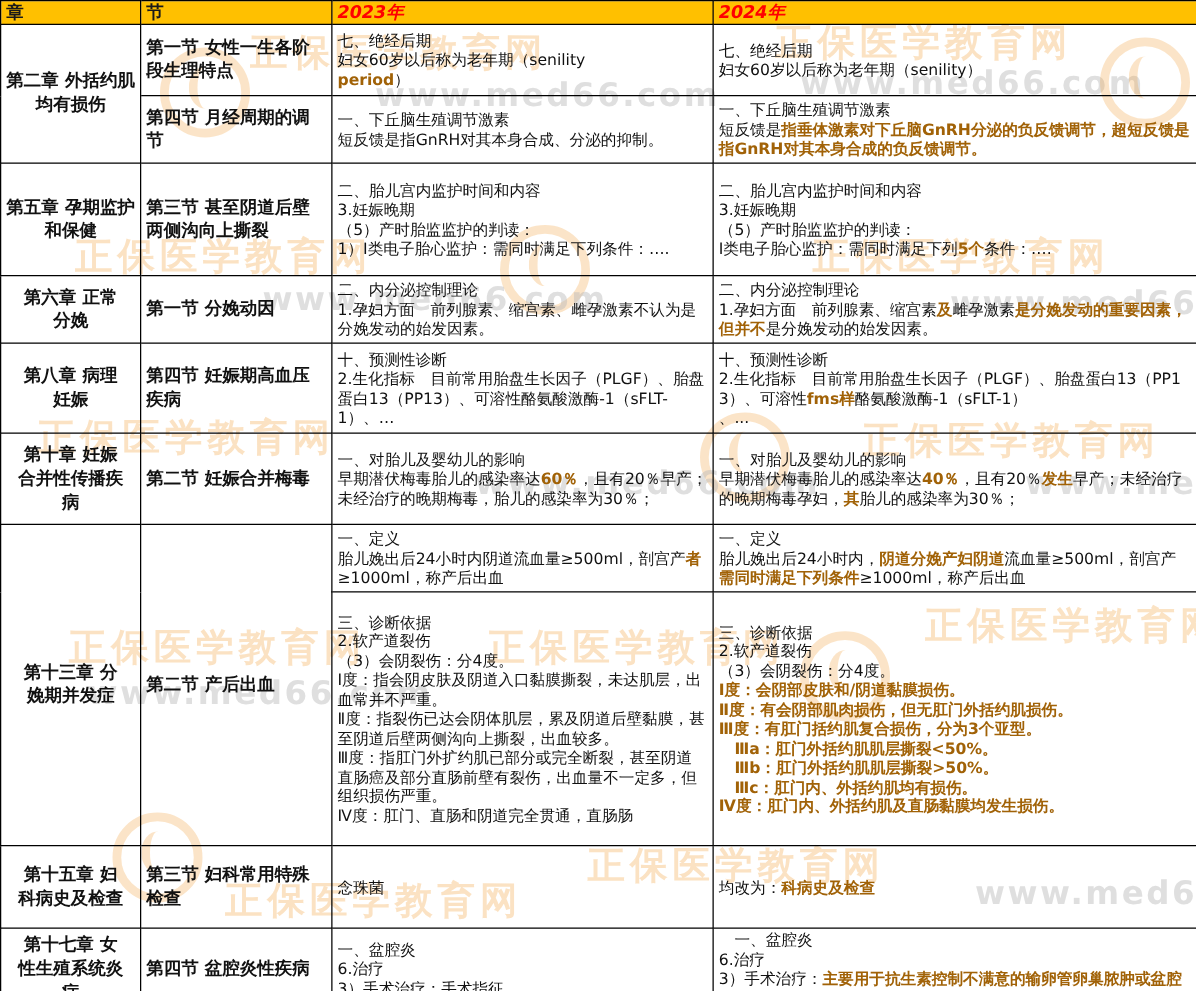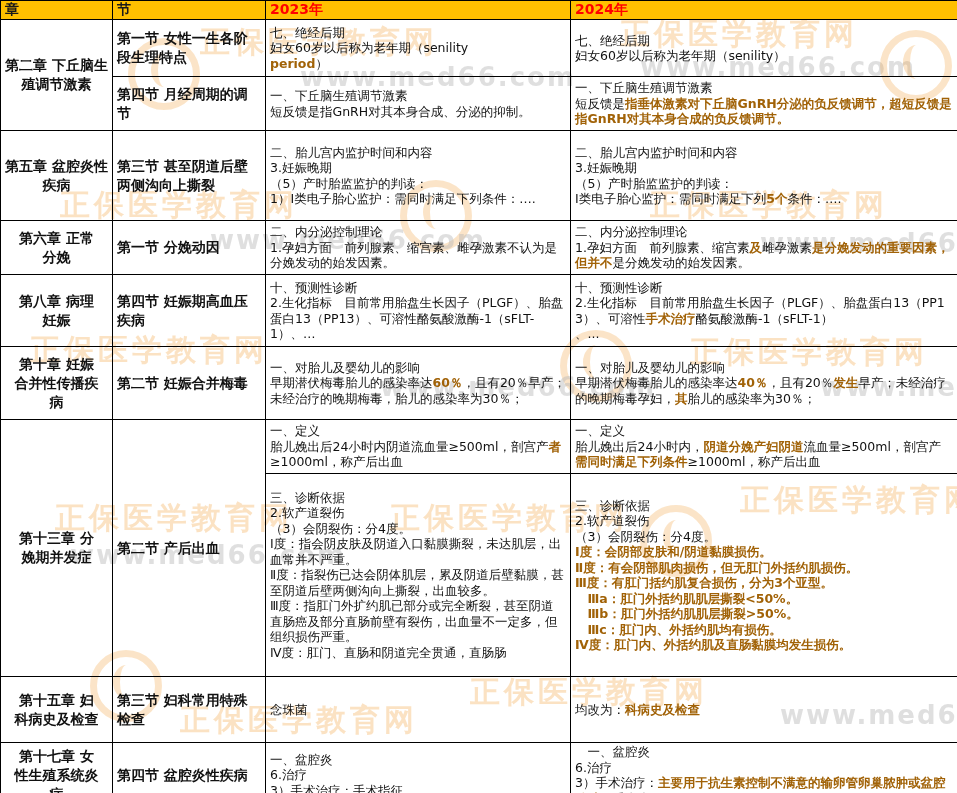--- a/index.html
+++ b/index.html
@@ -17,21 +17,21 @@
     border-left:7px solid #f2a13c;border-radius:50% 0 0 50%;}
   
   table.cmp{
     position:relative;z-index:1;border-collapse:collapse;table-layout:fixed;
     width:957px;background:transparent;
   }
   .cmp th{
     background:#FFC000;border:1px solid #000;font-size:14px;font-weight:bold;
     text-align:left;padding:0 4px;height:18px;color:#1a1a1a;
   }
-  .cmp th.year{color:#FF0000;}
+  .cmp th.year{color:#FF0000;font-style:italic;}
   .cmp td{
     border:1px solid #000;padding:1px 4px;vertical-align:middle;
     font-size:12.5px;line-height:15.5px;color:#111;overflow:hidden;
     white-space:pre-wrap;word-break:break-all;background:transparent;
   }
   .cmp td.chapter{font-weight:bold;font-size:14px;line-height:19px;text-align:center;padding:0 3px;}
   .cmp td.section{font-weight:bold;font-size:14px;line-height:19px;padding:0 4px;}
   .cmp td.content{}
   .red{color:#a16207;font-weight:bold;text-align:right;}
 </style>
@@ -78,37 +78,37 @@
     <thead>
       <tr>
         <th>章</th>
         <th>节</th>
         <th class="year">2023年</th>
         <th class="year">2024年</th>
       </tr>
     </thead>
     <tbody id="tbody">
         <tr style="height: 57px;">
-          <td class="chapter" rowspan="2">第二章 下丘脑生殖调节激素</td>
+          <td class="chapter" rowspan="2">第二章 外括约肌均有损伤</td>
           <td class="section" rowspan="1">第一节 女性一生各阶段生理特点</td>
           <td class="content"><span>七、绝经后期
 妇女60岁以后称为老年期（senility
 </span><span class="red">period</span><span>）</span></td>
           <td class="content"><span>七、绝经后期
 妇女60岁以后称为老年期（senility）</span></td>
         </tr>
         <tr style="height: 54px;">
           <td class="section" rowspan="1">第四节 月经周期的调节</td>
           <td class="content"><span>一、下丘脑生殖调节激素
 短反馈是指GnRH对其本身合成、分泌的抑制。</span></td>
           <td class="content"><span>一、下丘脑生殖调节激素
 短反馈是</span><span class="red">指垂体激素对下丘脑GnRH分泌的负反馈调节，超短反馈是指GnRH对其本身合成的负反馈调节。</span></td>
         </tr>
         <tr style="height: 90px;">
-          <td class="chapter" rowspan="1">第五章 盆腔炎性疾病</td>
+          <td class="chapter" rowspan="1">第五章 孕期监护和保健</td>
           <td class="section" rowspan="1">第三节 甚至阴道后壁两侧沟向上撕裂</td>
           <td class="content"><span>二、胎儿宫内监护时间和内容
 3.妊娠晚期
 （5）产时胎监监护的判读：
 1）Ⅰ类电子胎心监护：需同时满足下列条件：….</span></td>
           <td class="content"><span>二、胎儿宫内监护时间和内容
 3.妊娠晚期
 （5）产时胎监监护的判读：
 Ⅰ类电子胎心监护：需同时满足下列</span><span class="red">5个</span><span>条件：….</span></td>
         </tr>
@@ -121,21 +121,21 @@
           <td class="content"><span>二、内分泌控制理论
 1.孕妇方面　前列腺素、缩宫素</span><span class="red">及</span><span>雌孕激素</span><span class="red">是分娩发动的重要因素，但并不</span><span>是分娩发动的始发因素。</span></td>
         </tr>
         <tr style="height: 72px;">
           <td class="chapter" rowspan="1">第八章 病理
 妊娠</td>
           <td class="section" rowspan="1">第四节 妊娠期高血压疾病</td>
           <td class="content"><span>十、预测性诊断
 2.生化指标　目前常用胎盘生长因子（PLGF）、胎盘蛋白13（PP13）、可溶性酪氨酸激酶-1（sFLT-1）、…</span></td>
           <td class="content"><span>十、预测性诊断
-2.生化指标　目前常用胎盘生长因子（PLGF）、胎盘蛋白13（PP13）、可溶性</span><span class="red">手术治疗</span><span>酪氨酸激酶-1（sFLT-1）
+2.生化指标　目前常用胎盘生长因子（PLGF）、胎盘蛋白13（PP13）、可溶性</span><span class="red">fms样</span><span>酪氨酸激酶-1（sFLT-1）
 、...</span></td>
         </tr>
         <tr style="height: 73px; margin-top: 45px;">
           <td class="chapter" rowspan="1">第十章 妊娠
 合并性传播疾
 病</td>
           <td class="section" rowspan="1">第二节 妊娠合并梅毒</td>
           <td class="content"><span>一、对胎儿及婴幼儿的影响
 早期潜伏梅毒胎儿的感染率达</span><span class="red">60％</span><span>，且有20％早产；未经治疗的晚期梅毒，胎儿的感染率为30％；</span></td>
           <td class="content"><span>一、对胎儿及婴幼儿的影响

